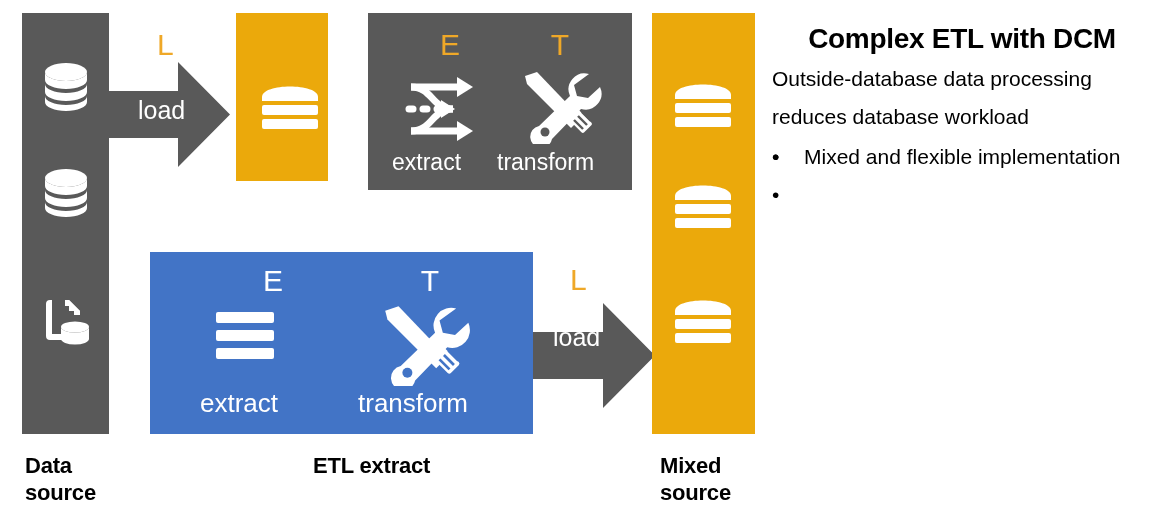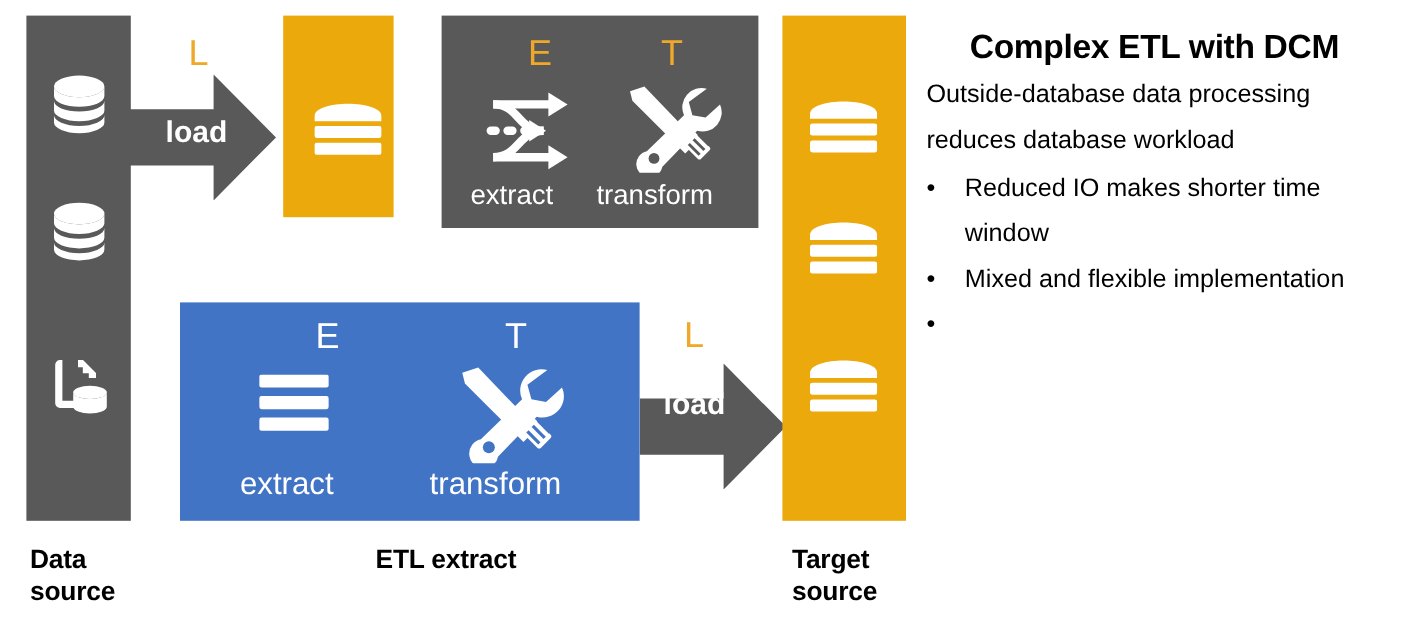--- a/index.html
+++ b/index.html
@@ -44,21 +44,20 @@
 
   
   .arrow { position: absolute; }
   .arrow svg { display: block; width: 100%; height: 100%; }
   .arrow-label {
     position: absolute;
     color: #ffffff;
     font-size: 25px;
     line-height: 25px;
     white-space: nowrap;
-    font-weight: bold;
   }
   .letter-L {
     position: absolute;
     color: #F5A623;
     color: #EFA828;
     font-size: 30px;
     line-height: 30px;
     white-space: nowrap;
   }
 
@@ -285,31 +284,30 @@
 
   <div class="db-icon" style="left:675px; top:293px; width:56px; height:52px;">
     <svg viewBox="0 0 56 52" xmlns="http://www.w3.org/2000/svg">
       <path d="M0 18 C0 4, 56 4, 56 18 L56 22 L0 22 Z" fill="#ffffff"></path>
       <rect x="0" y="26" width="56" height="10" rx="2" fill="#ffffff"></rect>
       <rect x="0" y="40" width="56" height="10" rx="2" fill="#ffffff"></rect>
     </svg>
   </div>
 
   <div class="caption" style="left:660px; top:452px; width:120px;">
-    <span>Target</span><br>
+    <span>Mixed</span><br>
     <span>source</span>
   </div>
 
   <div id="text-panel">
     <div class="panel-title">Complex ETL with DCM</div>
     <div class="panel-intro">Outside-database data processing reduces database workload</div>
     <ul class="bullets">
       <li>
         <span class="bullet-dot">•</span>
-        <span>Reduced IO makes shorter time window</span>
       </li>
       <li>
         <span class="bullet-dot">•</span>
         <span>Mixed and flexible implementation</span>
       </li>
       <li>
         <span class="bullet-dot">•</span>
       </li>
     </ul>
   </div>

